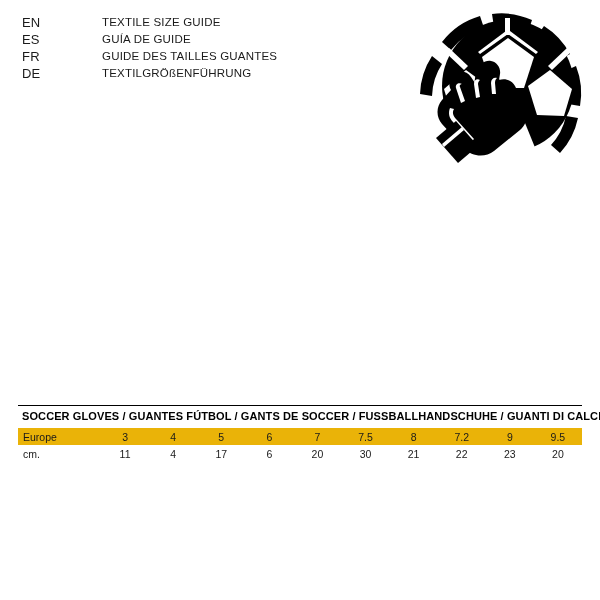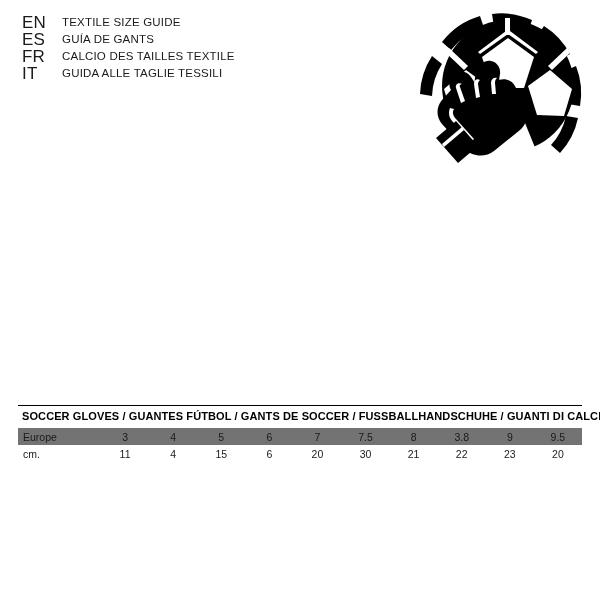--- a/index.html
+++ b/index.html
@@ -25,29 +25,30 @@
   }
   .lang-row {
     display: flex;
     align-items: flex-start;
     height: 17px;
     line-height: 17px;
   }
   .lang-code {
     width: 40px;
     flex: 0 0 40px;
-    font-size: 17px;
+    font-size: 13px;
     letter-spacing: 0.2px;
     color: #1a1a1a;
   }
   .lang-text {
     font-size: 11.5px;
     letter-spacing: 0.2px;
     color: #1a1a1a;
     white-space: nowrap;
+    margin-left: 40px;
   }
 
   
   #illustration {
     position: absolute;
     left: 404px;
     top: 8px;
     width: 185px;
     height: 185px;
   }
@@ -66,21 +67,21 @@
     color: #000;
     padding: 0 0 6px 4px;
     white-space: nowrap;
   }
   table.sizes {
     border-collapse: collapse;
     width: 564px;
     table-layout: fixed;
   }
   table.sizes tr.row-shaded td {
-    background: #737373;
+    background: #eab308;
   }
   table.sizes td {
     font-size: 10.5px;
     color: #1a1a1a;
     height: 17px;
     padding: 0;
     text-align: center;
     vertical-align: middle;
     border: none;
   }
@@ -101,29 +102,29 @@
 </head>
 <body>
 
 <div id="lang-block">
   <div class="lang-row">
     <span class="lang-code">EN</span>
     <span class="lang-text">TEXTILE SIZE GUIDE</span>
   </div>
   <div class="lang-row">
     <span class="lang-code">ES</span>
-    <span class="lang-text">GUÍA DE GANTS</span>
+    <span class="lang-text">GUÍA DE GUIDE</span>
   </div>
   <div class="lang-row">
     <span class="lang-code">FR</span>
-    <span class="lang-text">CALCIO DES TAILLES TEXTILE</span>
-  </div>
-  <div class="lang-row">
-    <span class="lang-code">IT</span>
-    <span class="lang-text">GUIDA ALLE TAGLIE TESSILI</span>
+    <span class="lang-text">GUIDE DES TAILLES GUANTES</span>
+  </div>
+  <div class="lang-row">
+    <span class="lang-code">DE</span>
+    <span class="lang-text">TEXTILGRÖßENFÜHRUNG</span>
   </div>
 </div>
 
 <div id="illustration">
   <svg viewBox="0 0 185 185" width="185" height="185" xmlns="http://www.w3.org/2000/svg">
     <g fill="#000000">
 
       <path d="M38 34 A74 74 0 0 1 76 8 L80 20 A62 62 0 0 0 47 42 Z"></path>
       <path d="M88 6 A74 74 0 0 1 128 12 L124 24 A62 62 0 0 0 90 19 Z"></path>
       <path d="M140 18 A74 74 0 0 1 166 46 L155 52 A62 62 0 0 0 133 28 Z"></path>
@@ -173,29 +174,29 @@
     <tbody>
       <tr class="row-shaded">
         <td class="label">Europe</td>
         <td>3</td>
         <td>4</td>
         <td>5</td>
         <td>6</td>
         <td>7</td>
         <td>7.5</td>
         <td>8</td>
-        <td>3.8</td>
+        <td>7.2</td>
         <td>9</td>
         <td>9.5</td>
       </tr>
       <tr>
         <td class="label">cm.</td>
         <td>11</td>
         <td>4</td>
-        <td>15</td>
+        <td>17</td>
         <td>6</td>
         <td>20</td>
         <td>30</td>
         <td>21</td>
         <td>22</td>
         <td>23</td>
         <td>20</td>
       </tr>
     </tbody>
   </table>

